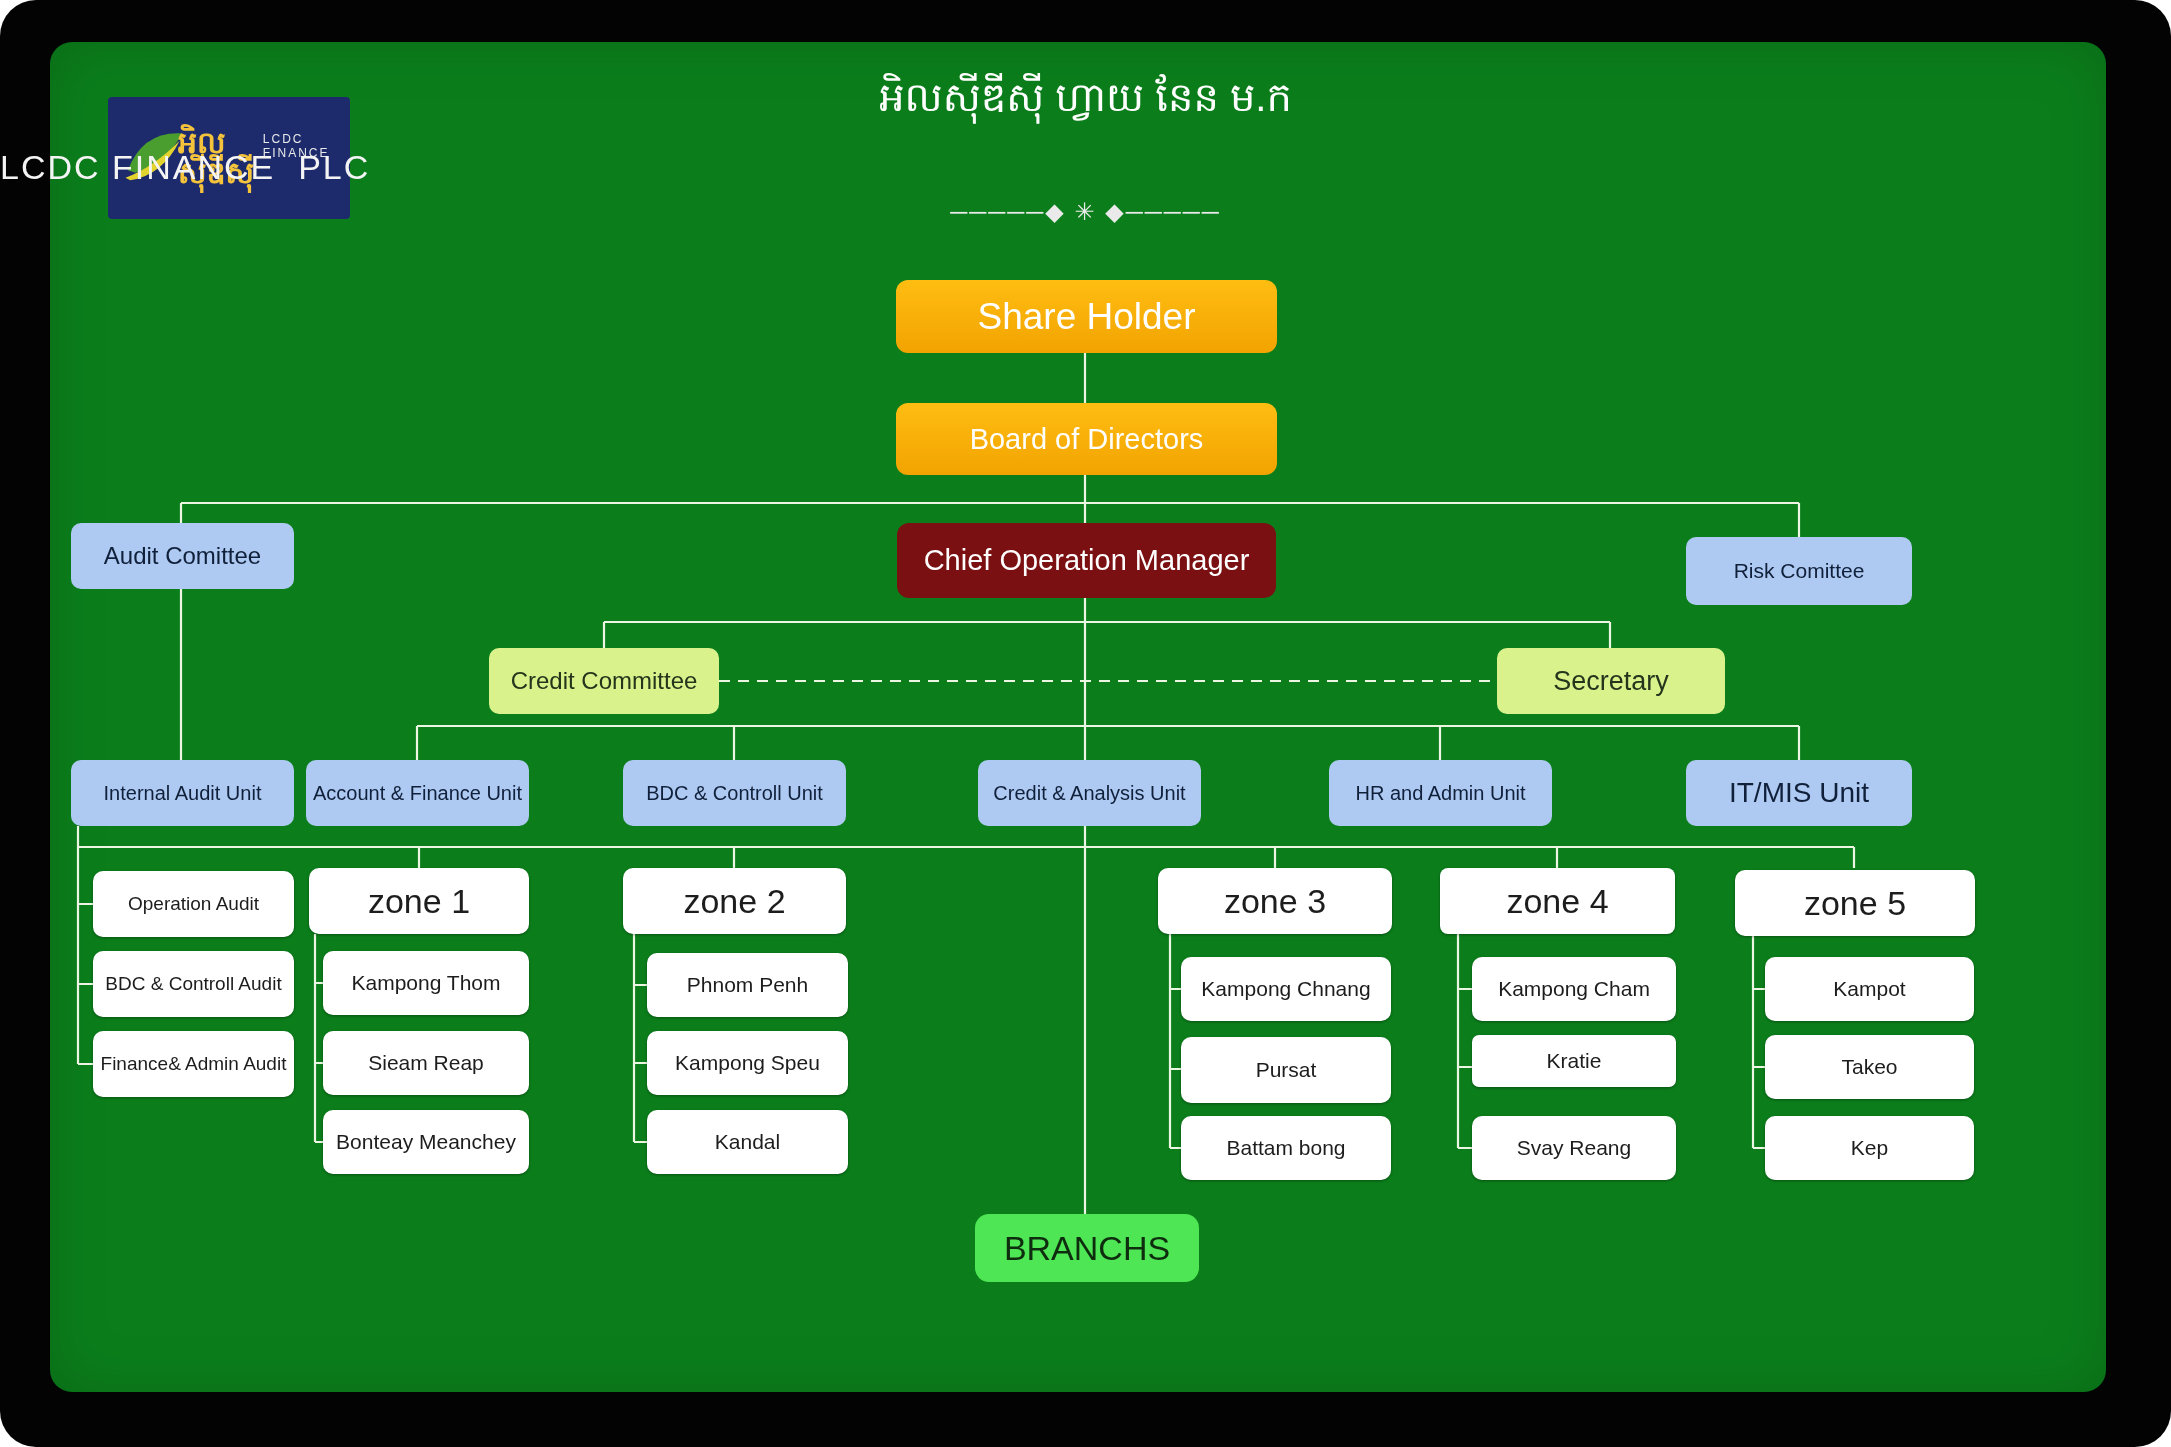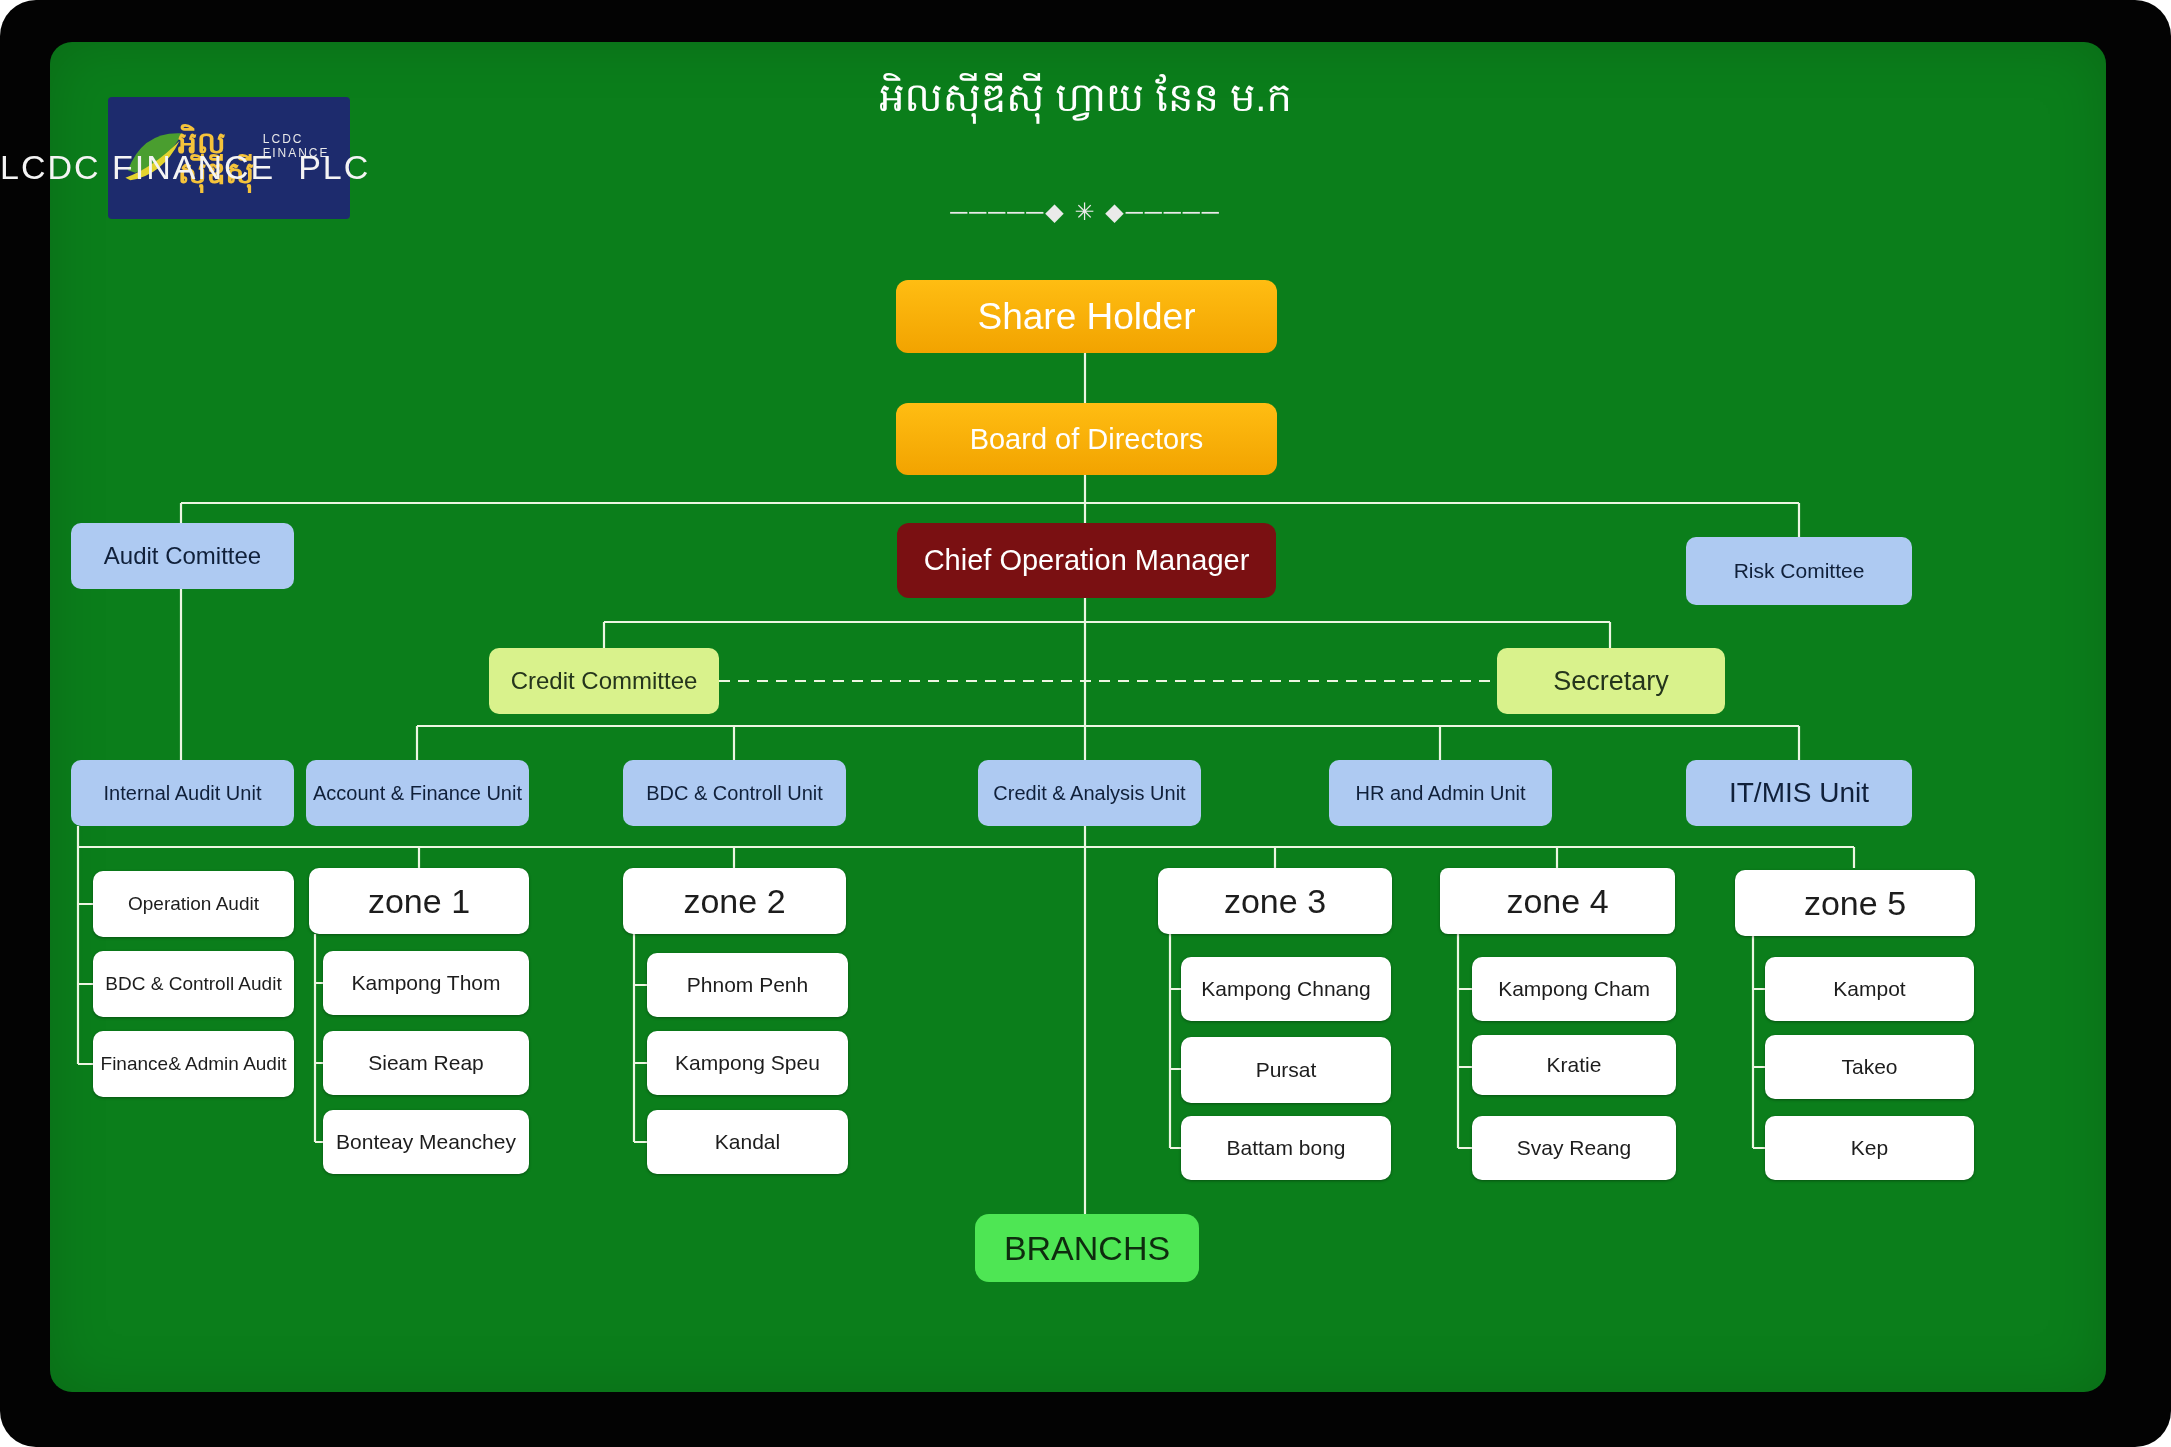--- a/index.html
+++ b/index.html
@@ -103,21 +103,21 @@
   <div class="box white" style="left:647px; top:1031px; width:201px; height:64px; font-size:21px;">Kampong Speu</div>
   <div class="box white" style="left:647px; top:1110px; width:201px; height:64px; font-size:21px;">Kandal</div>
 
   <div class="box white" style="left:1158px; top:868px; width:234px; height:66px; font-size:34px;">zone 3</div>
   <div class="box white" style="left:1181px; top:957px; width:210px; height:64px; font-size:21px;">Kampong Chnang</div>
   <div class="box white" style="left:1181px; top:1037px; width:210px; height:66px; font-size:21px;">Pursat</div>
   <div class="box white" style="left:1181px; top:1116px; width:210px; height:64px; font-size:21px;">Battam bong</div>
 
   <div class="box white" style="left:1440px; top:868px; width:235px; height:66px; font-size:34px;border-radius:8px;">zone 4</div>
   <div class="box white" style="left:1472px; top:957px; width:204px; height:64px; font-size:21px;">Kampong Cham</div>
-  <div class="box white" style="left:1472px; top:1035px; width:204px; height:60px; font-size:21px;">Kratie</div>
+  <div class="box white" style="left:1472px; top:1035px; width:204px; height:52px; font-size:21px;border-radius:7px;">Kratie</div>
   <div class="box white" style="left:1472px; top:1116px; width:204px; height:64px; font-size:21px;">Svay Reang</div>
 
   <div class="box white" style="left:1735px; top:870px; width:240px; height:66px; font-size:34px;">zone 5</div>
   <div class="box white" style="left:1765px; top:957px; width:209px; height:64px; font-size:21px;">Kampot</div>
   <div class="box white" style="left:1765px; top:1035px; width:209px; height:64px; font-size:21px;">Takeo</div>
   <div class="box white" style="left:1765px; top:1116px; width:209px; height:64px; font-size:21px;">Kep</div>
 
   <div class="box branch" style="left:975px; top:1214px; width:224px; height:68px; font-size:34px;">BRANCHS</div>
 </div>
 

